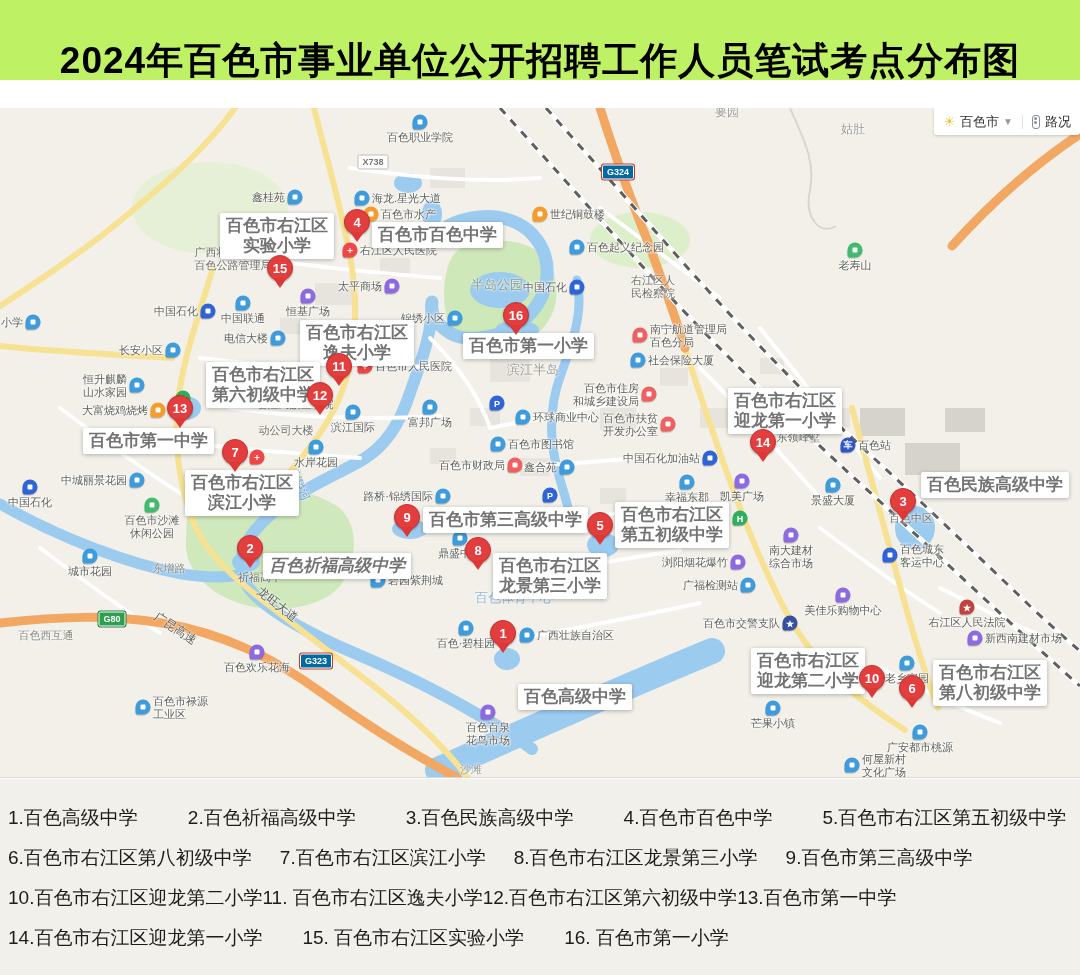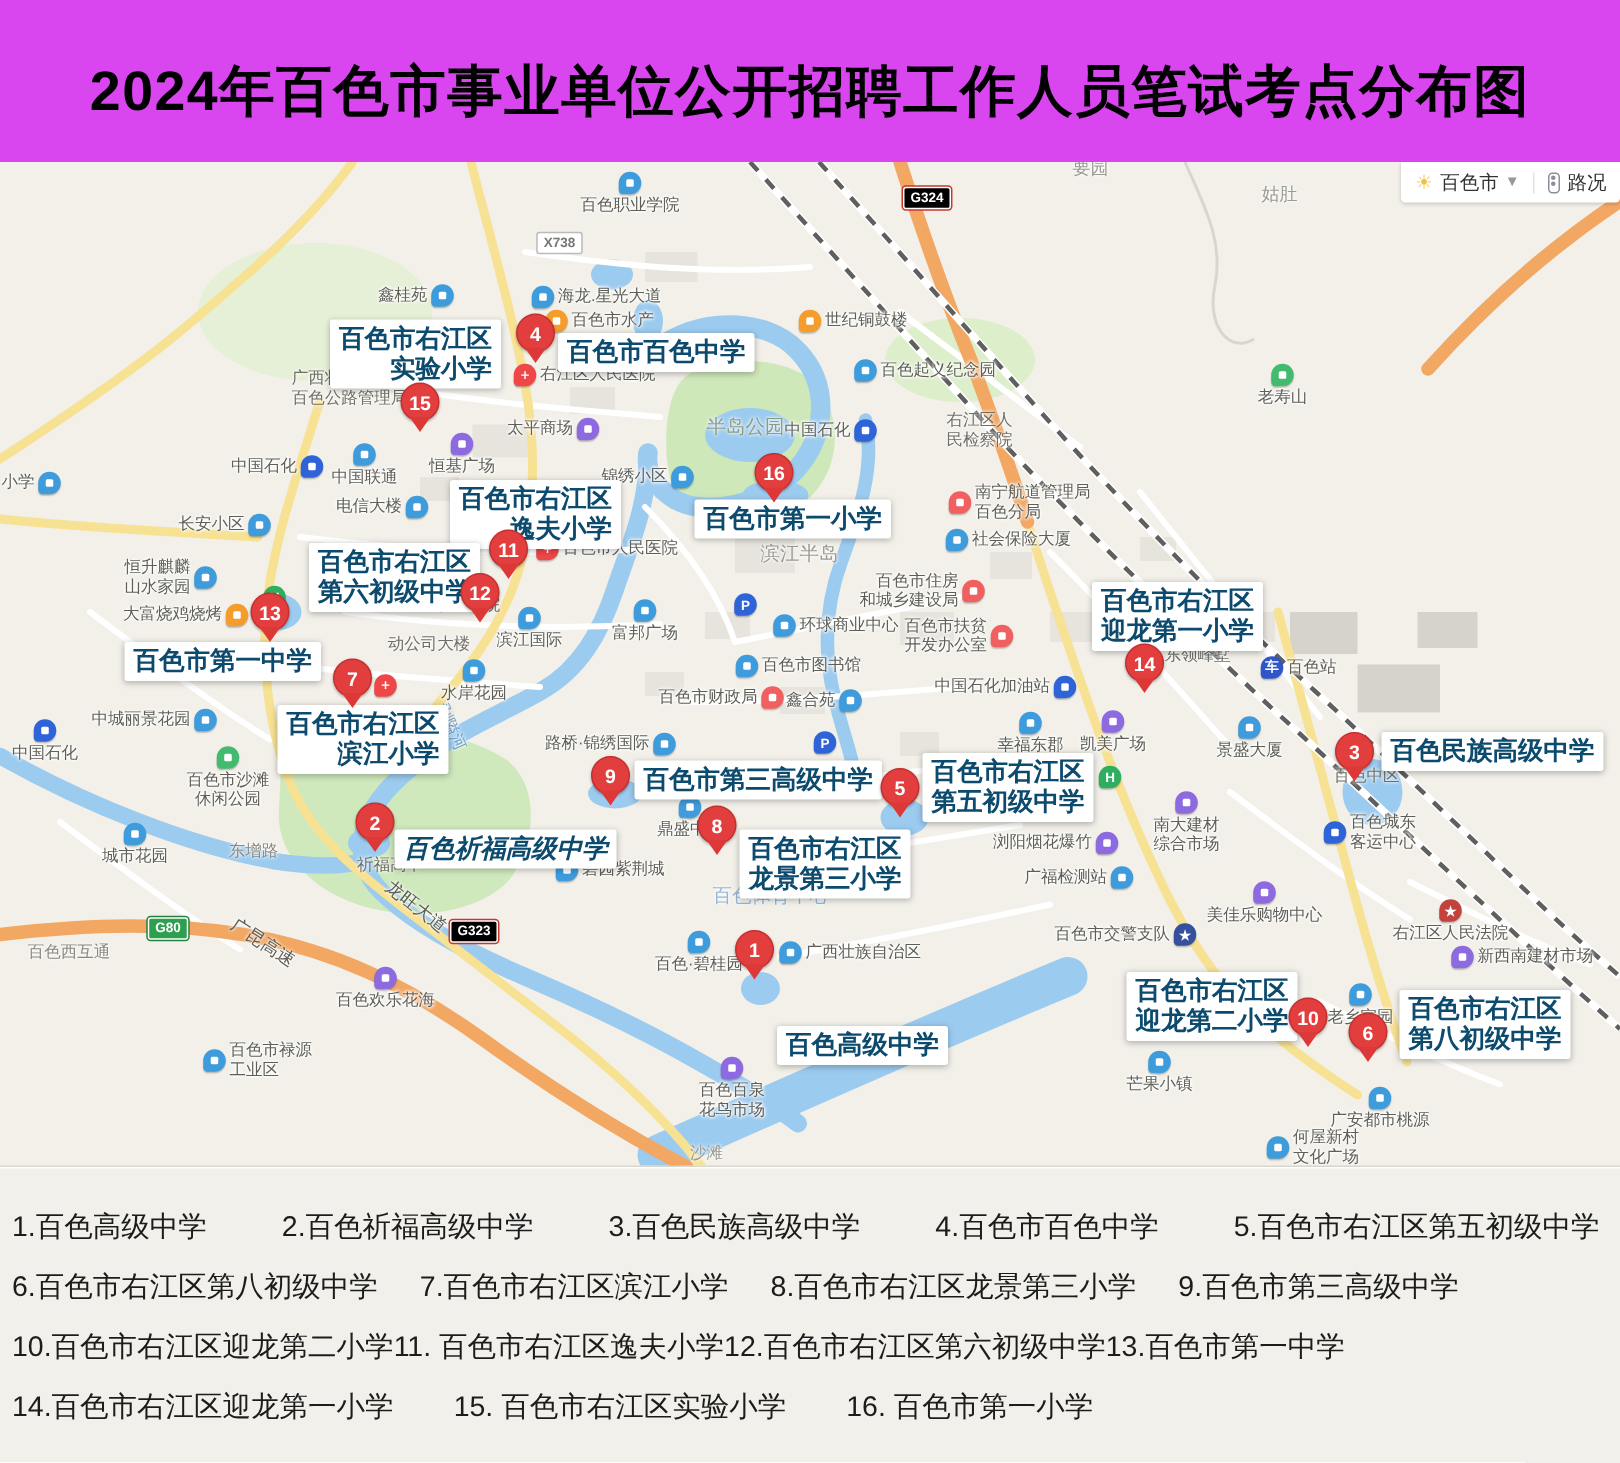--- a/index.html
+++ b/index.html
@@ -1,20 +1,20 @@
 <!DOCTYPE html>
 <html><head>
 <meta charset="utf-8">
 <style>
   * { margin:0; padding:0; box-sizing:border-box; }
   html,body { width:1080px; height:975px; font-family:"Liberation Sans", sans-serif; background:#fff; }
   #page { position:relative; width:1080px; height:975px; overflow:hidden; background:#fff; }
 
   
-  #header { position:absolute; top:0; left:0; width:1080px; height:108px; background:#d946ef; }
+  #header { position:absolute; top:0; left:0; width:1080px; height:80px; background:#bef264; }
   #title { padding-top:36px; text-align:center; font-size:37px; font-weight:800; letter-spacing:1px; color:#000; }
 
   
   #map { position:absolute; top:108px; left:0; width:1080px; height:670px; background:#f2f0e9; overflow:hidden; border-bottom:1px solid #d9d6cf; }
   #map svg { position:absolute; top:0; left:0; }
 
   
   .poi { position:absolute; width:0; height:0; z-index:10; }
   .poiicon { position:absolute; left:0; top:0; transform:translate(-50%,-50%); width:15px; height:15px;
              border-radius:8px 8px 8px 3px; display:flex; align-items:center; justify-content:center;
@@ -30,27 +30,27 @@
   .pr .poilabel { left:10px; top:0; transform:translateY(-50%); text-align:left; }
   .pl .poilabel { right:10px; top:0; transform:translateY(-50%); text-align:right; }
 
   
   .mtext { position:absolute; color:#9b9b94; white-space:pre; text-align:center; z-index:6; line-height:1.15;
            text-shadow:0 0 2px #fff,0 0 3px #fff; }
 
   
   .badge { position:absolute; transform:translate(-50%,-50%); font-size:9px; font-weight:bold; line-height:1;
            padding:2px 4px; border-radius:2px; z-index:8; }
-  .b-red { background:#000000; color:#fff; border:1px solid #fff; box-shadow:0 0 0 1px #c8372e; }
+  .b-red { background:#0369a1; color:#fff; border:1px solid #fff; box-shadow:0 0 0 1px #c8372e;margin-top:40px; }
   .b-green { background:#2e9e4f; color:#fff; border:1px solid #fff; box-shadow:0 0 0 1px #23813f; }
   .b-grey { background:#fff; color:#777; border:1px solid #bbb; }
 
   
-  .slabel { position:absolute; background:#fff; color:#0c4a6e; font-weight:bold; font-size:17px; line-height:20px;
-            padding:3px 6px; text-align:right; white-space:nowrap; z-index:20;
+  .slabel { position:absolute; background:#fff; color:#737373; font-weight:bold; font-size:17px; line-height:20px;
+            padding:3px 6px; text-align:center; white-space:nowrap; z-index:20;
             box-shadow:0 1px 4px rgba(0,0,0,.28); border-radius:2px; }
 
   
   .pin { position:absolute; width:26px; height:26px; margin:-13px 0 0 -13px; background:#e33e3e;
          border:1px solid #c52f2f; border-radius:50%; color:#fff; font-size:13px; font-weight:bold;
          display:flex; align-items:center; justify-content:center; z-index:30;
          box-shadow:0 1px 2px rgba(0,0,0,.35); }
   .pin::after { content:""; position:absolute; top:22px; left:50%; transform:translateX(-50%);
                 border:7px solid transparent; border-top:10px solid #dd3838; }
 
@@ -491,21 +491,21 @@
           <div>百色市第一中学</div>
         </div>
         <div class="slabel" style="left: 185px; top: 362px;">
           <div>百色市右江区</div>
           <div>滨江小学</div>
         </div>
         <div class="slabel" style="left: 728px; top: 280px;">
           <div>百色市右江区</div>
           <div>迎龙第一小学</div>
         </div>
-        <div class="slabel" style="left: 921px; top: 380px;">
+        <div class="slabel" style="left: 921px; top: 364px;">
           <div>百色民族高级中学</div>
         </div>
         <div class="slabel" style="left: 615px; top: 394px;">
           <div>百色市右江区</div>
           <div>第五初级中学</div>
         </div>
         <div class="slabel" style="left: 423px; top: 399px;">
           <div>百色市第三高级中学</div>
         </div>
         <div class="slabel" style="left: 263px; top: 445px; font-style: italic;">

